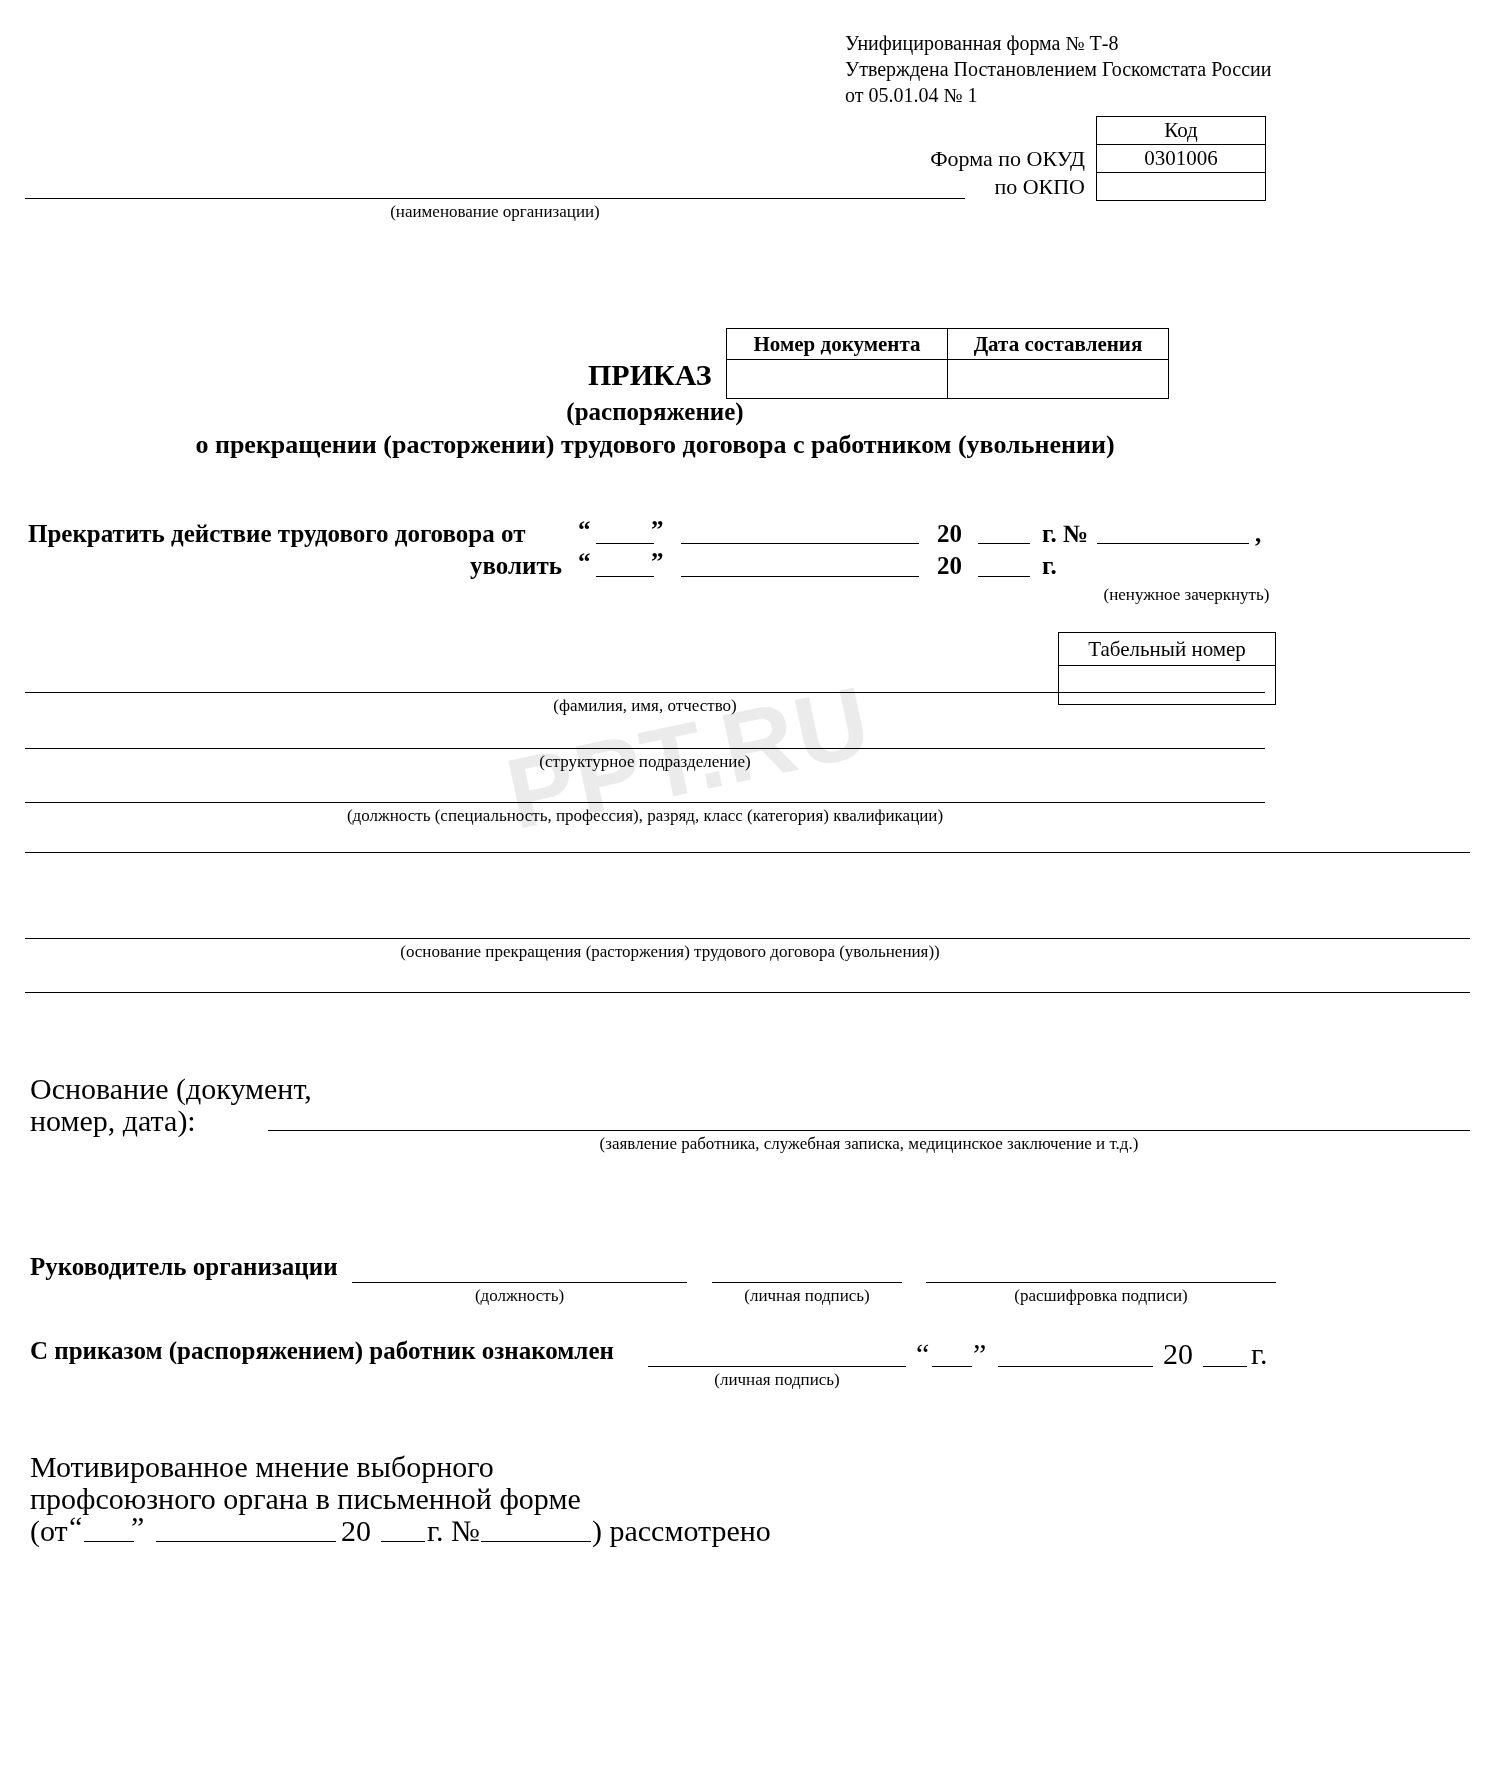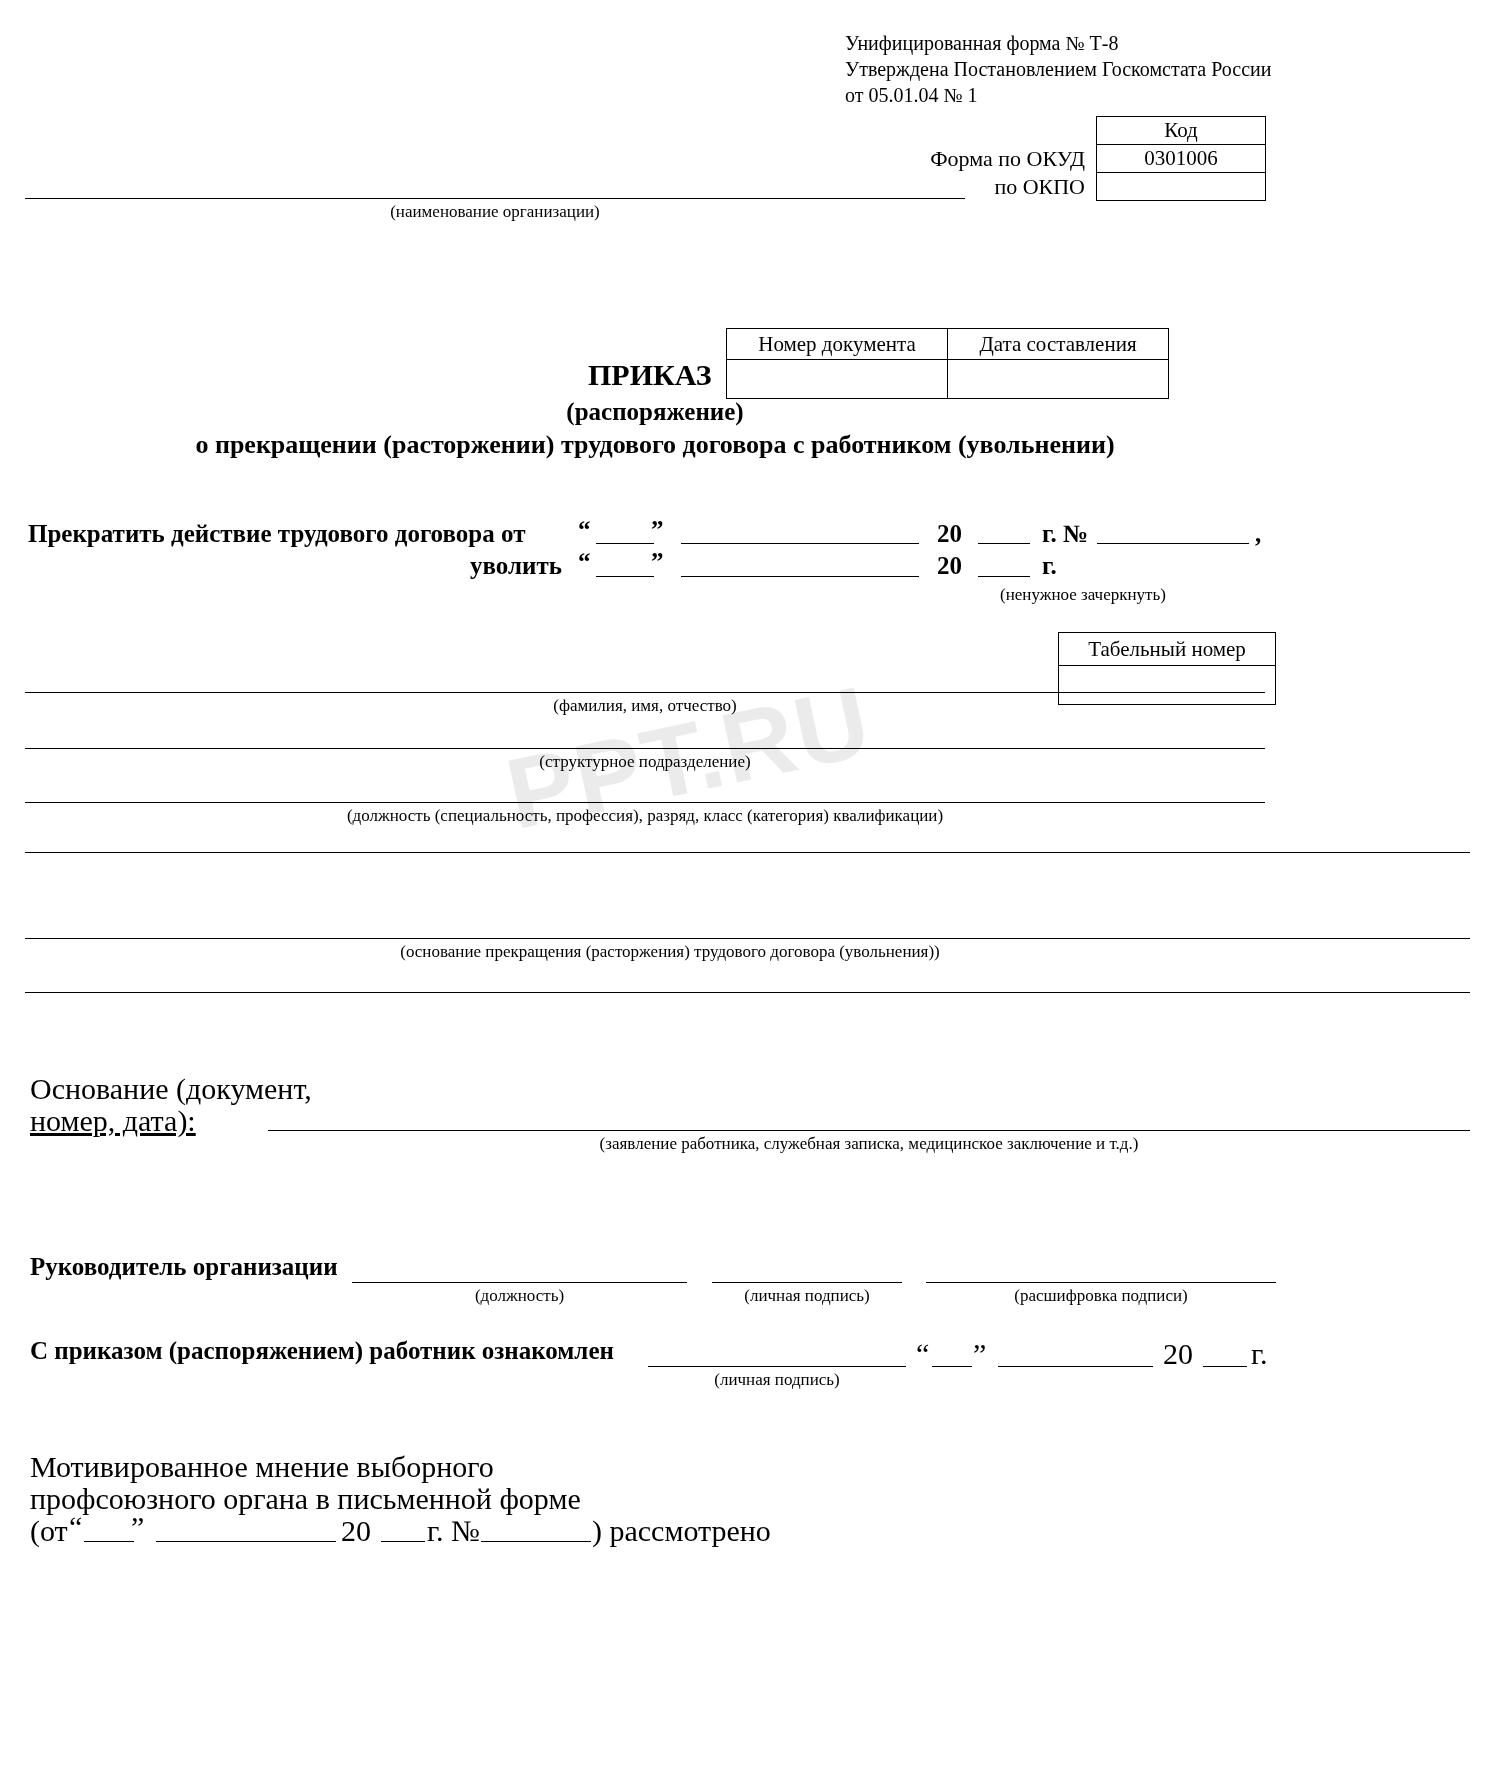--- a/index.html
+++ b/index.html
@@ -66,20 +66,21 @@
     white-space: nowrap;
   }
   .doc-sub2 {
     font-weight: bold;
     font-size: 26px;
     text-align: center;
     white-space: nowrap;
   }
   .num-table {
     border-collapse: collapse;
+    font-weight: bold;
   }
   .num-table td {
     border: 1.5px solid #000;
     font-size: 21px;
     text-align: center;
     padding: 1px 10px;
     line-height: 28px;
   }
   .num-table td.empty { height: 36px; }
   .bold-line {
@@ -176,21 +177,21 @@
 
   <div class="abs bold-line" style="left:470px; top:552px;">уволить</div>
   <div class="abs bold-line" style="left:578px; top:548px;">“</div>
   <div class="abs rule" style="left:596px; top:576px; width:58px;"></div>
   <div class="abs bold-line" style="left:651px; top:548px;">”</div>
   <div class="abs rule" style="left:681px; top:576px; width:238px;"></div>
   <div class="abs bold-line" style="left:937px; top:552px;">20</div>
   <div class="abs rule" style="left:978px; top:576px; width:52px;"></div>
   <div class="abs bold-line" style="left:1042px; top:552px;">г.</div>
 
-  <div class="abs caption" style="left:1000px; top:585px; width:275px; text-align:left;">(ненужное зачеркнуть)</div>
+  <div class="abs caption" style="left:1049px; top:585px; width:275px; text-align:center;">(ненужное зачеркнуть)</div>
 
   <table class="abs tabel-box" style="left:1058px; top:632px;">
     <tbody>
         <tr>
       <td style="width:200px;margin-left:28px;">Табельный номер</td>
     </tr>
     <tr>
       <td class="empty"></td>
     </tr>
   </tbody>
@@ -204,21 +205,21 @@
 
   <div class="abs rule" style="left:25px; top:802px; width:1240px;"></div>
   <div class="abs caption" style="left:25px; top:806px; width:1240px;">(должность (специальность, профессия), разряд, класс (категория) квалификации)</div>
 
   <div class="abs rule" style="left:25px; top:852px; width:1445px;"></div>
   <div class="abs rule" style="left:25px; top:938px; width:1445px;"></div>
   <div class="abs caption" style="left:25px; top:942px; width:1290px;">(основание прекращения (расторжения) трудового договора (увольнения))</div>
   <div class="abs rule" style="left:25px; top:992px; width:1445px;"></div>
 
   <div class="abs body-text" style="left:30px; top:1072px;">Основание (документ,</div>
-  <div class="abs body-text" style="left:30px; top:1104px;text-decoration:underline;">номер, дата):</div>
+  <div class="abs body-text" style="left:30px; top:1104px;">номер, дата):</div>
   <div class="abs rule" style="left:268px; top:1130px; width:1202px;"></div>
   <div class="abs caption" style="left:268px; top:1134px; width:1202px;">(заявление работника, служебная записка, медицинское заключение и т.д.)</div>
 
   <div class="abs bold-line" style="left:30px; top:1253px;">Руководитель организации</div>
   <div class="abs rule" style="left:352px; top:1282px; width:335px;"></div>
   <div class="abs caption" style="left:352px; top:1286px; width:335px;">(должность)</div>
   <div class="abs rule" style="left:712px; top:1282px; width:190px;"></div>
   <div class="abs caption" style="left:712px; top:1286px; width:190px;">(личная подпись)</div>
   <div class="abs rule" style="left:926px; top:1282px; width:350px;"></div>
   <div class="abs caption" style="left:926px; top:1286px; width:350px;">(расшифровка подписи)</div>

